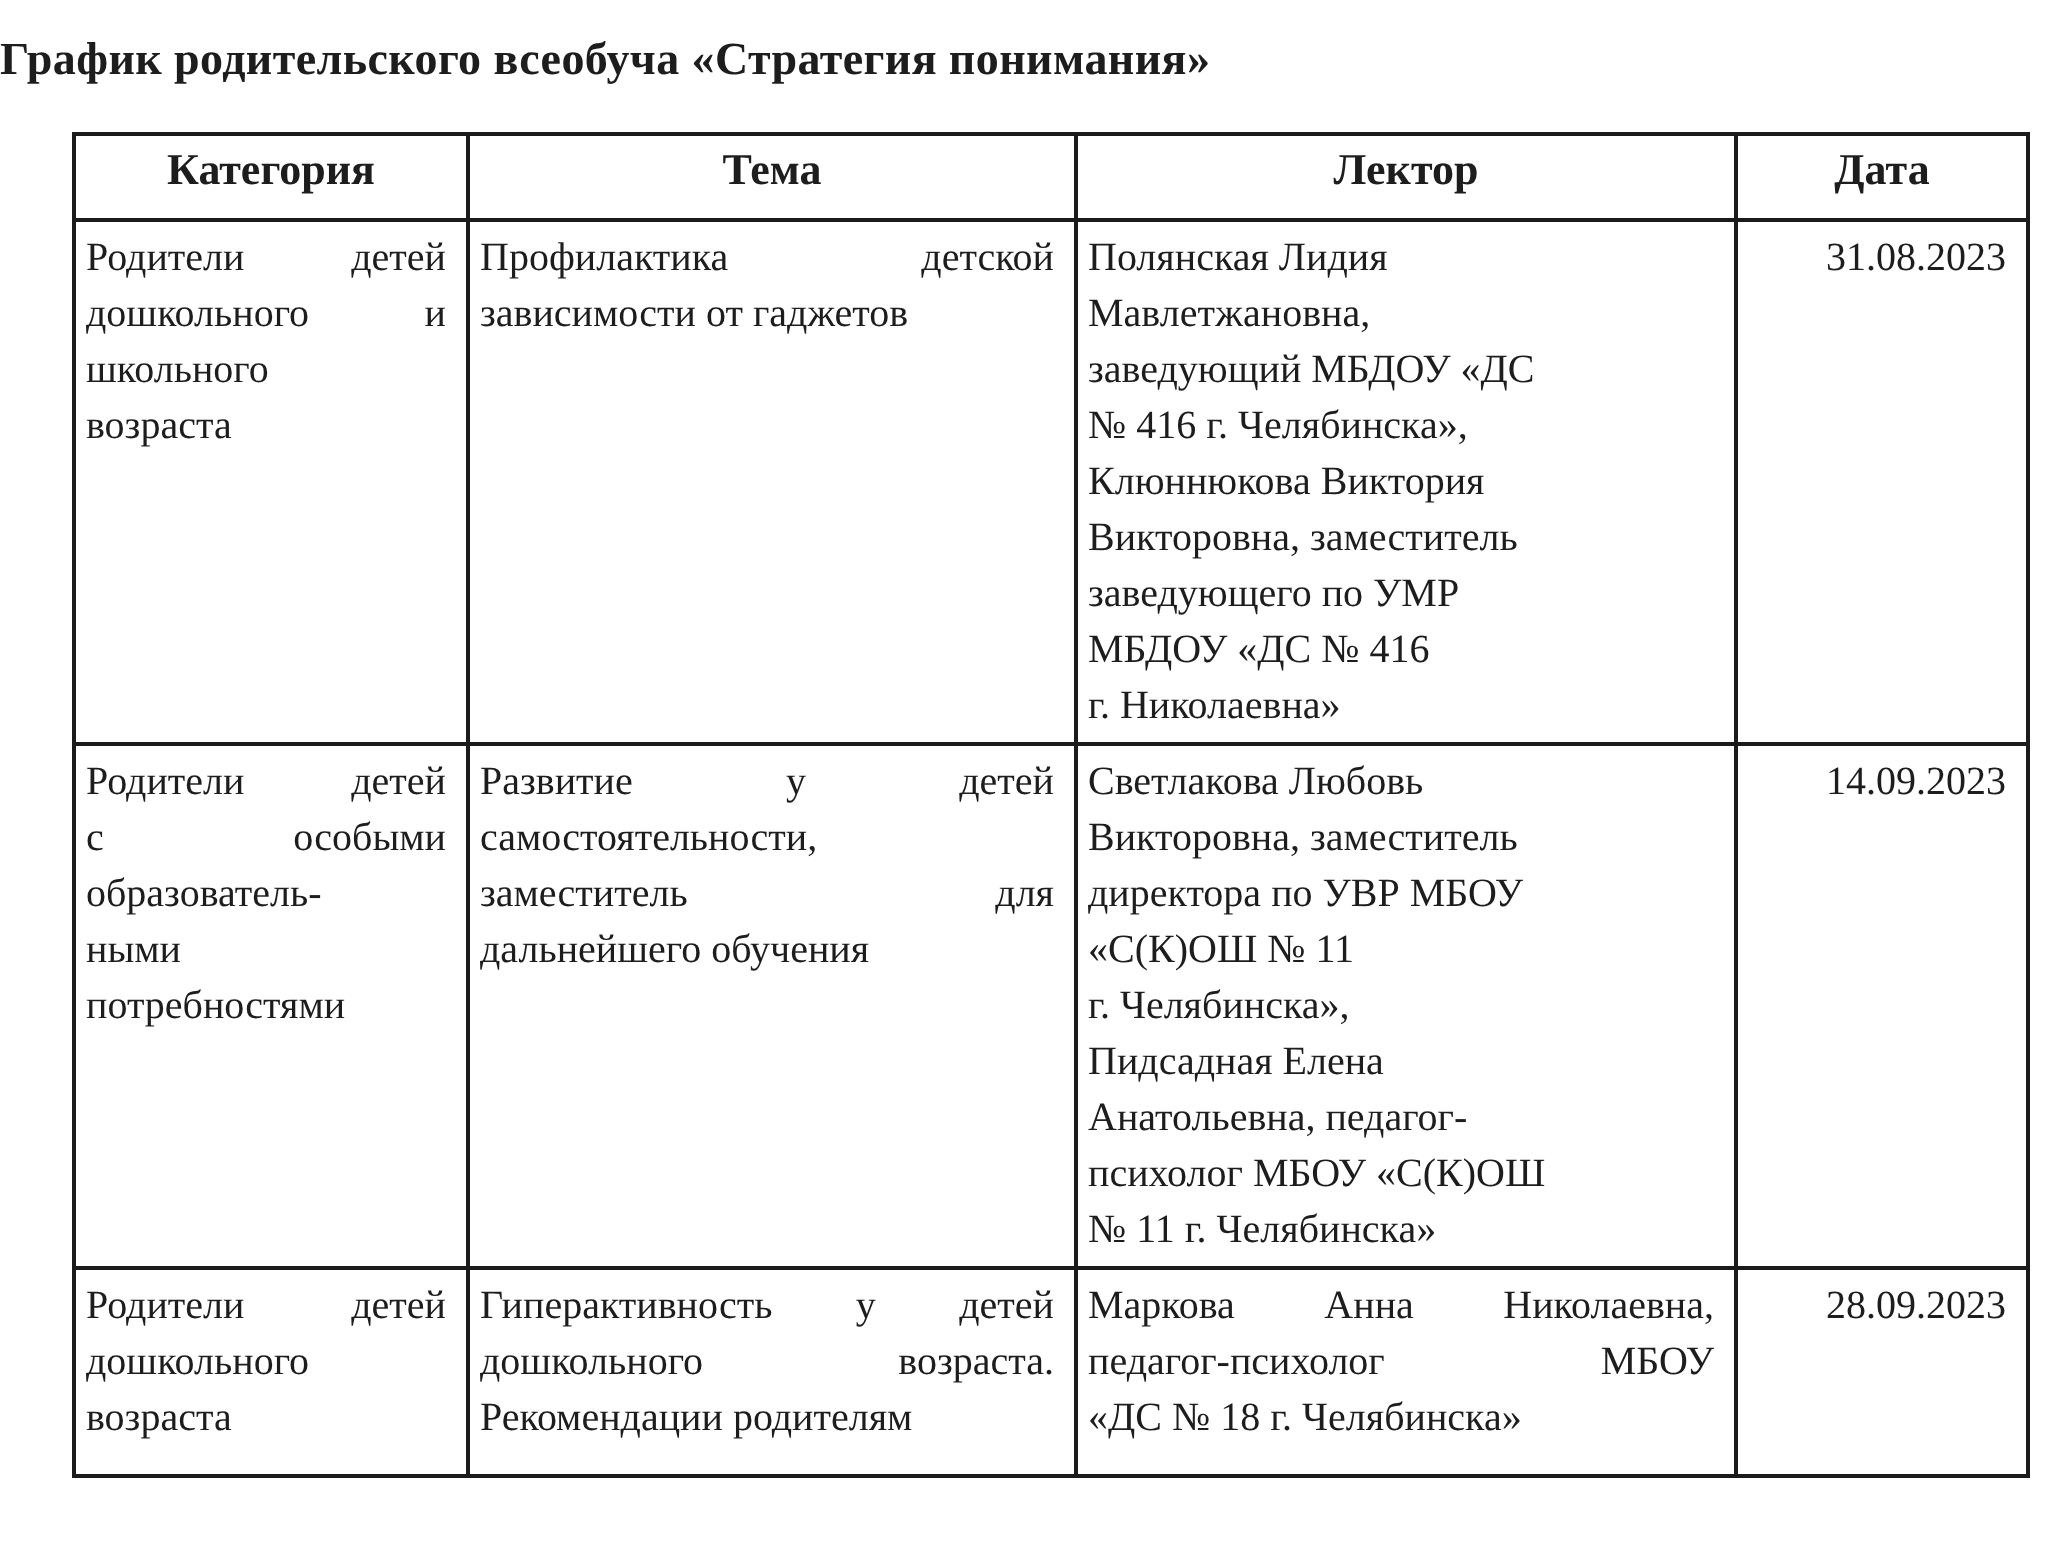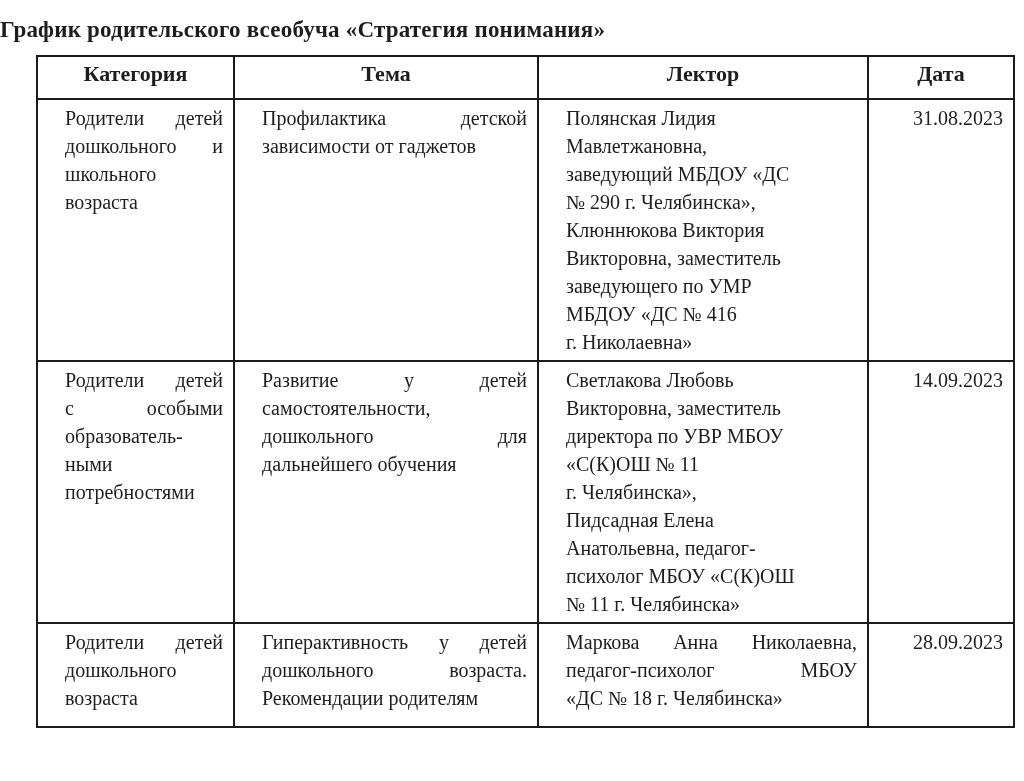--- a/index.html
+++ b/index.html
@@ -18,38 +18,38 @@
     padding-top: 15px;
     font-weight: bold;
     font-size: 23px;
     line-height: 30px;
     letter-spacing: 0.2px;
   }
   table.schedule {
     border-collapse: collapse;
     table-layout: fixed;
     width: 977px;
-    margin: 10px 0 0 36px;
+    margin: 21px 0 0 36px;
   }
   table.schedule th,
   table.schedule td {
     border: 2px solid #1b1b1b;
     vertical-align: top;
     overflow: hidden;
   }
   table.schedule th {
     font-size: 22px;
     font-weight: bold;
     text-align: center;
     padding: 4px 4px 5px 4px;
   }
   table.schedule td {
     font-size: 20px;
     line-height: 28px;
-    padding: 4px 10px 4px 27px;
+    padding: 4px 10px 4px 5px;
   }
   tr.header-row   { height: 43px; }
   tr.data-row-1   { height: 258px; }
   tr.data-row-2   { height: 260px; }
   tr.data-row-3   { height: 104px; }
 
   
   .tl { min-height: 28px; }
   .justify-lines .tl {
     text-align: justify;
@@ -101,41 +101,41 @@
             <div class="tl">возраста</div>
           </td>
         <td class="justify-lines">
             <div class="tl">Профилактика детской</div>
             <div class="tl">зависимости от гаджетов</div>
           </td>
         <td class="left-lines">
             <div class="tl">Полянская Лидия</div>
             <div class="tl">Мавлетжановна,</div>
             <div class="tl">заведующий МБДОУ «ДС</div>
-            <div class="tl">№ 290 г. Челябинска»,</div>
+            <div class="tl">№ 416 г. Челябинска»,</div>
             <div class="tl">Клюннюкова Виктория</div>
             <div class="tl">Викторовна, заместитель</div>
             <div class="tl">заведующего по УМР</div>
             <div class="tl">МБДОУ «ДС № 416</div>
             <div class="tl">г. Николаевна»</div>
           </td>
         <td class="date-cell">31.08.2023</td>
       </tr>
       <tr class="data-row data-row-2">
         <td class="justify-lines">
             <div class="tl">Родители детей</div>
             <div class="tl">с особыми</div>
             <div class="tl">образователь-</div>
             <div class="tl">ными</div>
             <div class="tl">потребностями</div>
           </td>
         <td class="justify-lines">
             <div class="tl">Развитие у детей</div>
             <div class="tl">самостоятельности,</div>
-            <div class="tl">дошкольного для</div>
+            <div class="tl">заместитель для</div>
             <div class="tl">дальнейшего обучения</div>
           </td>
         <td class="left-lines">
             <div class="tl">Светлакова Любовь</div>
             <div class="tl">Викторовна, заместитель</div>
             <div class="tl">директора по УВР МБОУ</div>
             <div class="tl">«С(К)ОШ № 11</div>
             <div class="tl">г. Челябинска»,</div>
             <div class="tl">Пидсадная Елена</div>
             <div class="tl">Анатольевна, педагог-</div>

